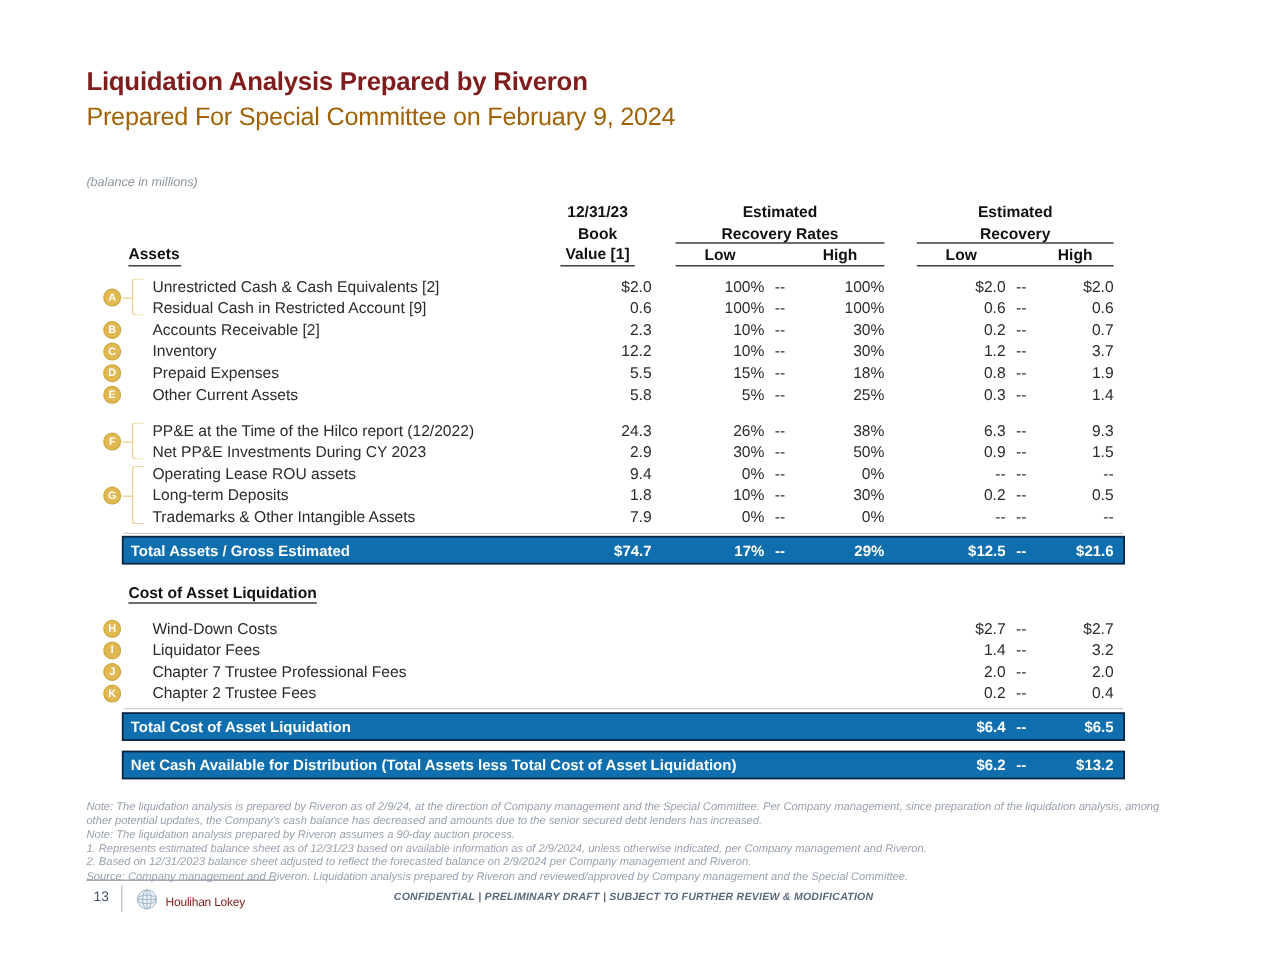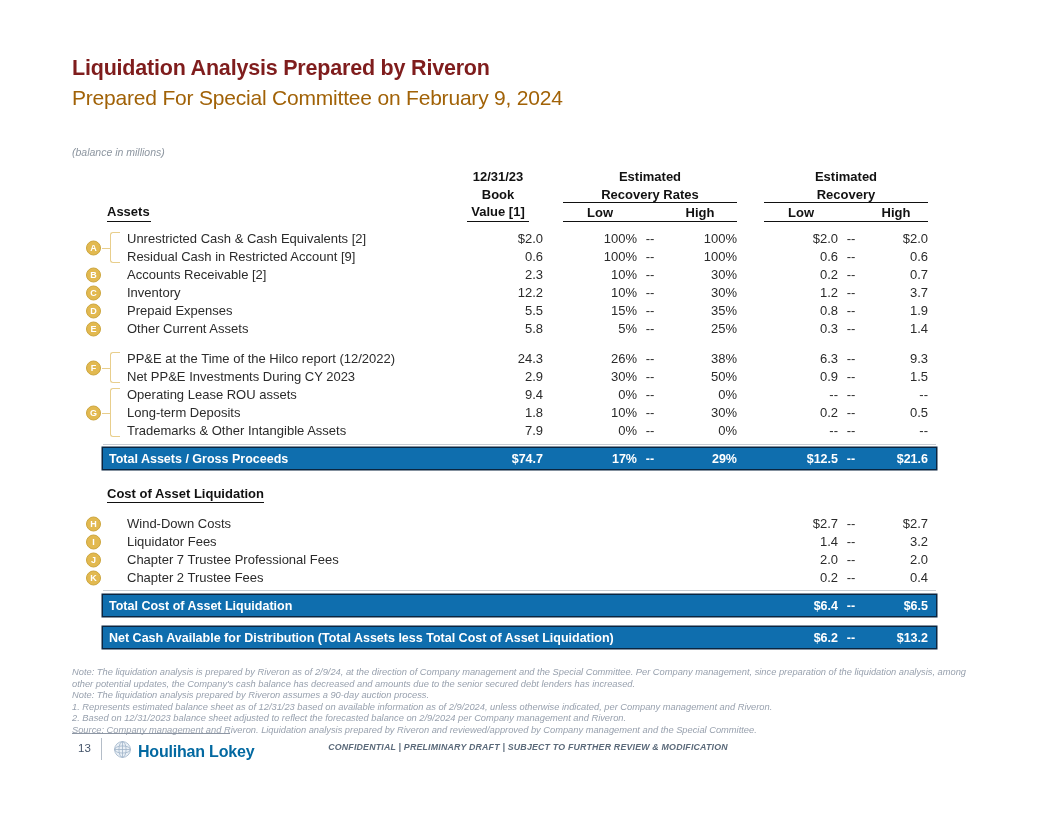--- a/index.html
+++ b/index.html
@@ -85,21 +85,21 @@
 
   
   .footnotes { position:absolute; left:72px; top:667px; width:910px;
     font-size:9.3px; font-style:italic; color:#98a1ae; line-height:11.6px; }
   .footrule { position:absolute; left:72px; top:733px; width:158px; height:1px; background:#8d96a4; }
 
   
   .pagenum { position:absolute; left:78px; top:742px; font-size:11.5px; color:#44546a; }
   .footdiv { position:absolute; left:101px; top:738px; width:1px; height:22px; background:#b4bdc8; }
   .brand { position:absolute; left:113px; top:740px; display:flex; align-items:center; gap:6px; }
-  .brandname { font-size:16px; font-weight:700; color:#0369a1; letter-spacing:-0.2px; }
+  .brandname { font-size:10px; font-weight:400; color:#7f1d1d; letter-spacing:-0.2px; }
   .confidential { position:absolute; left:0; right:0; top:742px; text-align:center;
     font-size:8.8px; font-weight:700; color:#5b6a7a; letter-spacing:0.2px;font-style:italic; }
 </style>
 </head>
 <body>
 
 <div class="page">
 
   <div class="titleblock">
     <div class="title">Liquidation Analysis Prepared by Riveron</div>
@@ -190,21 +190,21 @@
       <span class="num">3.7</span>
     </div>
     <div class="grid row">
       <span class="badge">D</span>
       <span></span>
         <span class="lab">Prepaid Expenses</span>
       <span class="num">5.5</span>
         <span></span>
       <span class="num">15%</span>
       <span class="dash">--</span>
-      <span class="num">35%</span>
+      <span class="num">18%</span>
         <span></span>
       <span class="num">0.8</span>
       <span class="dash">--</span>
       <span class="num">1.9</span>
     </div>
     <div class="grid row">
       <span class="badge">E</span>
       <span></span>
         <span class="lab">Other Current Assets</span>
       <span class="num">5.8</span>
@@ -289,21 +289,21 @@
           <span></span>
         <span class="num">--</span>
         <span class="dash">--</span>
         <span class="num">--</span>
       </div>
     </div>
 
     <div class="sepline sep1"></div>
 
     <div class="grid bar">
-      <span class="blab3">Total Assets / Gross Proceeds</span>
+      <span class="blab3">Total Assets / Gross Estimated</span>
       <span class="num">$74.7</span>
         <span></span>
       <span class="num">17%</span>
       <span class="dash">--</span>
       <span class="num">29%</span>
         <span></span>
       <span class="num">$12.5</span>
       <span class="dash">--</span>
       <span class="num">$21.6</span>
     </div>

